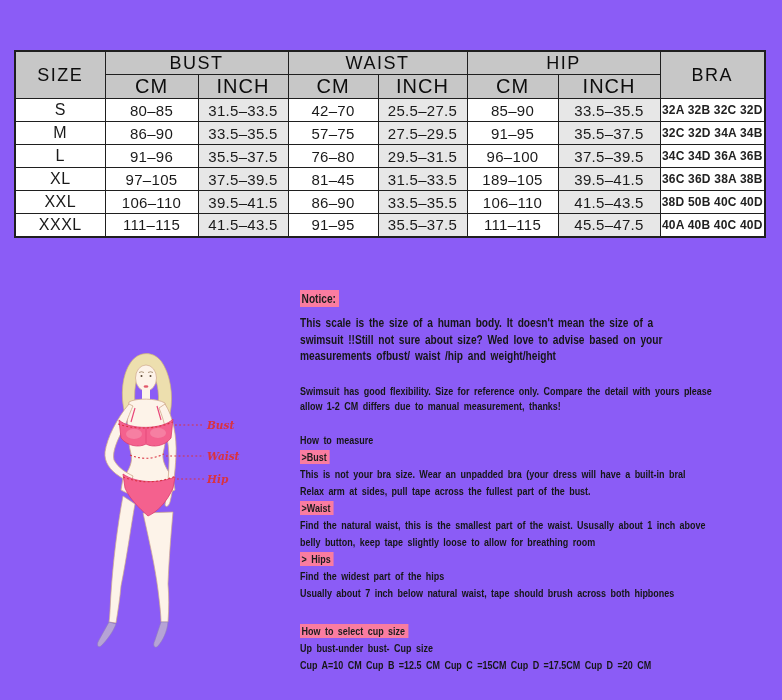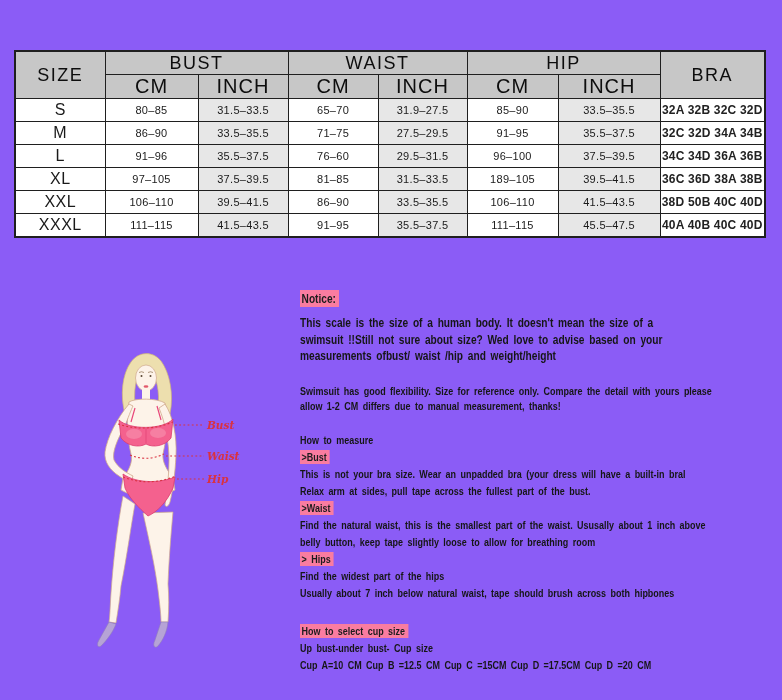--- a/index.html
+++ b/index.html
@@ -8,21 +8,21 @@
 
   
   .size-table{position:absolute;left:14px;top:50px;width:750px;border-collapse:collapse;
               table-layout:fixed;border:2px solid #1f1f1f;}
   .size-table th,.size-table td{border:1px solid #1f1f1f;text-align:center;vertical-align:middle;
               padding:0;overflow:hidden;white-space:nowrap;}
   .size-table thead th{background:#c7c7c7;font-weight:normal;color:#0d0d0d;}
   .gh{font-size:18px;letter-spacing:1.5px;height:22px;}
   .sh{font-size:20px;letter-spacing:1px;height:23px;}
   .size-table tbody tr{height:23px;}
-  .size-table tbody td{font-size:11px;color:#1a1a1a;background:#fff;letter-spacing:.3px;}
+  .size-table tbody td{font-size:15px;color:#1a1a1a;background:#fff;letter-spacing:.3px;}
   .size-table tbody td.sz{font-size:16px;letter-spacing:.5px;}
   .size-table tbody td.inch{background:#e7e7e7;}
   .size-table tbody td.bra{font-size:12px;letter-spacing:.2px;font-weight:bold;color:#222;}
 
   
   .figure{position:absolute;left:85px;top:348px;width:200px;height:312px;}
   .figure svg{display:block;}
   .fig-label{font-family:"DejaVu Serif",serif;font-style:italic;font-weight:bold;
              font-size:10.5px;fill:#d93240;}
 
@@ -73,51 +73,51 @@
         <th class="sh">INCH</th>
         <th class="sh">CM</th>
         <th class="sh">INCH</th>
       </tr>
     </thead>
     <tbody>
       <tr>
         <td class="sz">S</td>
         <td>80–85</td>
         <td class="inch">31.5–33.5</td>
-        <td>65–70</td>
-        <td class="inch">31.9–27.5</td>
+        <td>42–70</td>
+        <td class="inch">25.5–27.5</td>
         <td>85–90</td>
         <td class="inch">33.5–35.5</td>
         <td class="bra">32A 32B 32C 32D</td>
       </tr>
       <tr>
         <td class="sz">M</td>
         <td>86–90</td>
         <td class="inch">33.5–35.5</td>
-        <td>71–75</td>
+        <td>57–75</td>
         <td class="inch">27.5–29.5</td>
         <td>91–95</td>
         <td class="inch">35.5–37.5</td>
         <td class="bra">32C 32D 34A 34B</td>
       </tr>
       <tr>
         <td class="sz">L</td>
         <td>91–96</td>
         <td class="inch">35.5–37.5</td>
-        <td>76–60</td>
+        <td>76–80</td>
         <td class="inch">29.5–31.5</td>
         <td>96–100</td>
         <td class="inch">37.5–39.5</td>
         <td class="bra">34C 34D 36A 36B</td>
       </tr>
       <tr>
         <td class="sz">XL</td>
         <td>97–105</td>
         <td class="inch">37.5–39.5</td>
-        <td>81–85</td>
+        <td>81–45</td>
         <td class="inch">31.5–33.5</td>
         <td>189–105</td>
         <td class="inch">39.5–41.5</td>
         <td class="bra">36C 36D 38A 38B</td>
       </tr>
       <tr>
         <td class="sz">XXL</td>
         <td>106–110</td>
         <td class="inch">39.5–41.5</td>
         <td>86–90</td>

